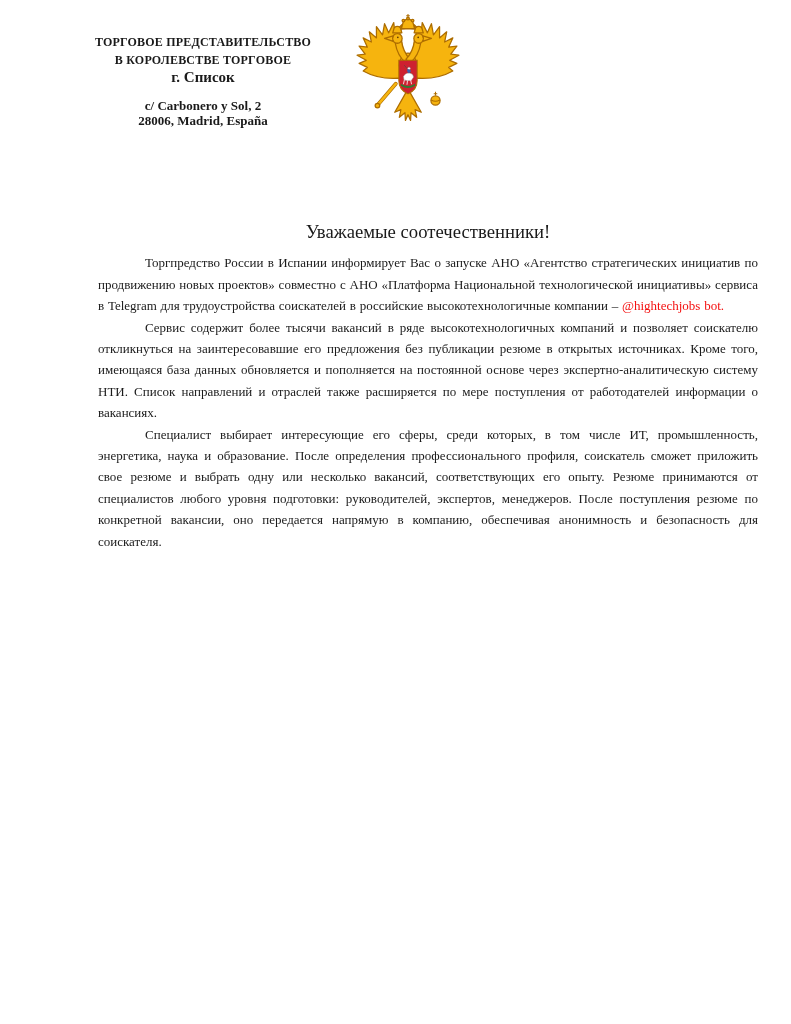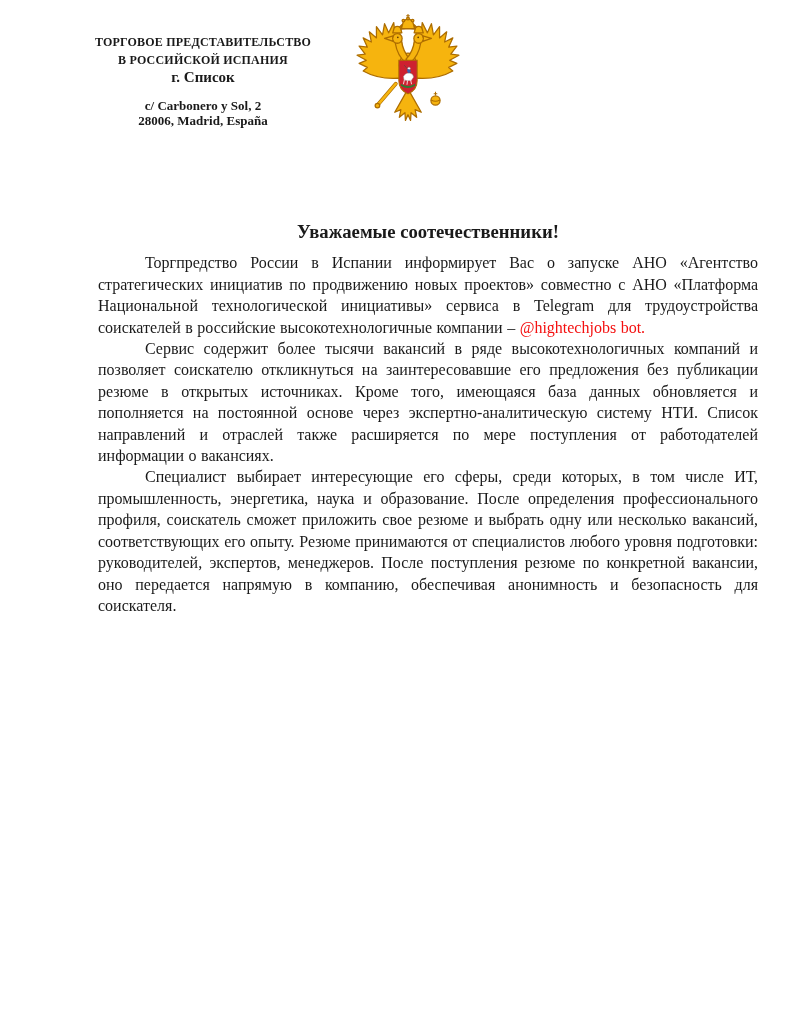--- a/index.html
+++ b/index.html
@@ -38,39 +38,39 @@
   .rider  { fill: #3a62b0; }
   .spear  { stroke: #5a4a3a; stroke-width: 1.4; stroke-linecap: round; }
   .ground { fill: #2e7d32; }
   .eye    { fill: #5a3600; }
 
   
   .letter-main {
     position: absolute; left: 98px; top: 221px; width: 660px;
   }
   .salutation {
-    font-size: 18.7px; line-height: 21.4px; font-weight: bold;
+    font-size: 18.7px; line-height: 21.4px; font-weight: normal;
     text-align: center; margin: 0 0 10px 0;
   }
   .para {
-    font-size: 16px; line-height: 21.4px;
+    font-size: 13px; line-height: 21.4px;
     text-align: justify; text-indent: 47px;
     margin: 0; hyphens: none; word-spacing: 0.5px;
   }
   .bot-handle { color: var(--accent-red, #f40f0f); }
 </style>
 </head>
 <body>
 
 <div class="page">
 
   <header>
     <div class="sender-block">
       <div class="org-line">ТОРГОВОЕ ПРЕДСТАВИТЕЛЬСТВО</div>
-      <div class="org-line">В РОССИЙСКОЙ ИСПАНИЯ</div>
+      <div class="org-line">В КОРОЛЕВСТВЕ ТОРГОВОЕ</div>
       <div class="org-city">г. Список</div>
       <div class="sender-address">
         <div class="addr-line">c/ Carbonero y Sol, 2</div>
         <div class="addr-line">28006, Madrid, España</div>
       </div>
     </div>
 
     <div class="emblem-box">
       <svg viewBox="0 0 220 230" aria-hidden="true">
 

